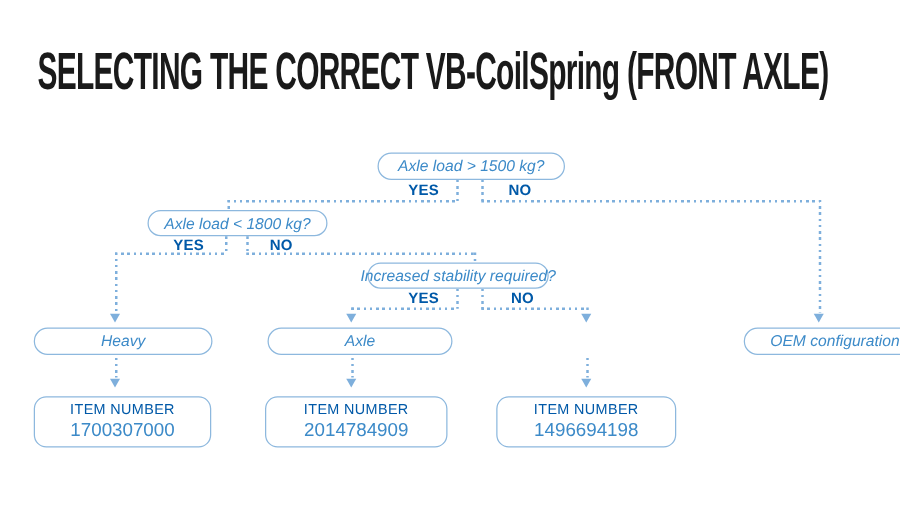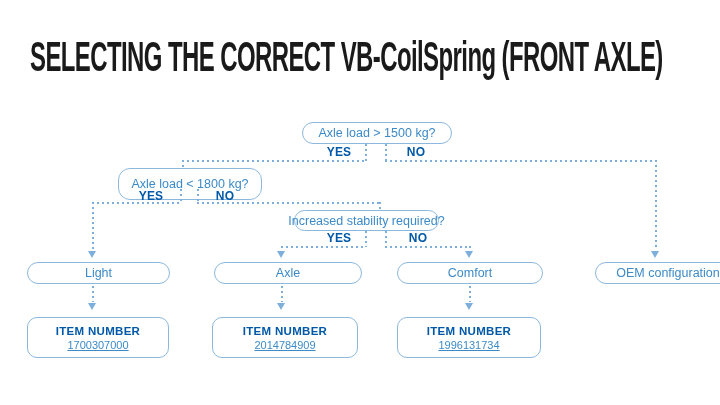--- a/index.html
+++ b/index.html
@@ -19,20 +19,21 @@
     font-size:42px;line-height:42px;font-weight:bold;color:var(--title);
     letter-spacing:-1px;white-space:nowrap;
     transform:scaleX(0.57);transform-origin:0 0;
   }
   .pill{
     position:absolute;box-sizing:border-box;
     border:1.5px solid var(--node-border-blue);border-radius:12px;
     display:flex;align-items:center;justify-content:center;
     color:var(--node-text-blue);font-size:12.5px;background:#ffffff;
     white-space:nowrap;
+    font-style:italic;
   }
   .branch-label{
     position:absolute;width:50px;text-align:center;
     color:var(--accent-dark-blue);font-weight:bold;font-size:12px;
     letter-spacing:0.2px;
   }
   .hline{
     position:absolute;height:1.5px;
     background-image:repeating-linear-gradient(90deg,var(--line-blue) 0,var(--line-blue) 2px,transparent 2px,transparent 5px);
   }
@@ -45,38 +46,38 @@
     border-left:4.5px solid transparent;border-right:4.5px solid transparent;
     border-top:7px solid var(--line-blue);
   }
   .item-box{
     position:absolute;box-sizing:border-box;
     border:1.5px solid var(--node-border-blue);border-radius:10px;
     display:flex;flex-direction:column;align-items:center;justify-content:center;
     gap:2px;background:#ffffff;
   }
   .item-label{
-    color:var(--accent-dark-blue);font-weight:bold;font-size:11.5px;letter-spacing:0.3px;
+    color:var(--accent-dark-blue);font-weight:normal;font-size:11.5px;letter-spacing:0.3px;
   }
   .item-number{
-    color:var(--node-text-blue);font-size:11px;text-decoration:underline;
+    color:var(--node-text-blue);font-size:15px;
   }
 </style>
 </head>
 <body>
 
 <div class="canvas">
 
   <h1 class="page-title">SELECTING THE CORRECT VB-CoilSpring (FRONT AXLE)</h1>
 
   <div class="pill" style="left:288px;top:122px;width:150px;height:22px;">Axle load &gt; 1500 kg?</div>
   <div class="branch-label" style="left:300px;top:145px;">YES</div>
   <div class="branch-label" style="left:377px;top:145px;">NO</div>
 
-  <div class="pill" style="left:104px;top:168px;width:144px;height:32px;">Axle load &lt; 1800 kg?</div>
+  <div class="pill" style="left:104px;top:168px;width:144px;height:21px;">Axle load &lt; 1800 kg?</div>
   <div class="branch-label" style="left:112px;top:189px;">YES</div>
   <div class="branch-label" style="left:186px;top:189px;">NO</div>
 
   <div class="pill" style="left:280px;top:210px;width:145px;height:21px;">Increased stability required?</div>
   <div class="branch-label" style="left:300px;top:231px;">YES</div>
   <div class="branch-label" style="left:379px;top:231px;">NO</div>
 
   <div class="vline" style="left:351px;top:144px;height:17px;"></div>
   <div class="vline" style="left:371px;top:144px;height:17px;"></div>
   <div class="hline" style="left:168px;top:160px;width:184px;"></div>
@@ -96,38 +97,37 @@
   <div class="hline" style="left:267px;top:246px;width:84px;"></div>
   <div class="vline" style="left:267px;top:246px;height:5px;"></div>
   <div class="hline" style="left:371px;top:246px;width:84px;"></div>
   <div class="vline" style="left:455px;top:246px;height:5px;"></div>
 
   <div class="arrow-down" style="left:74px;top:251px;"></div>
   <div class="arrow-down" style="left:263px;top:251px;"></div>
   <div class="arrow-down" style="left:451px;top:251px;"></div>
   <div class="arrow-down" style="left:637px;top:251px;"></div>
 
-  <div class="pill" style="left:13px;top:262px;width:143px;height:22px;">Light</div>
+  <div class="pill" style="left:13px;top:262px;width:143px;height:22px;">Heavy</div>
   <div class="pill" style="left:200px;top:262px;width:148px;height:22px;">Axle</div>
-  <div class="pill" style="left:383px;top:262px;width:146px;height:22px;">Comfort</div>
   <div class="pill" style="left:581px;top:262px;width:146px;height:22px;">OEM configuration</div>
 
   <div class="vline" style="left:78px;top:286px;height:16px;"></div>
   <div class="vline" style="left:267px;top:286px;height:16px;"></div>
   <div class="vline" style="left:455px;top:286px;height:16px;"></div>
   <div class="arrow-down" style="left:74px;top:303px;"></div>
   <div class="arrow-down" style="left:263px;top:303px;"></div>
   <div class="arrow-down" style="left:451px;top:303px;"></div>
 
   <div class="item-box" style="left:13px;top:317px;width:142px;height:41px;">
     <div class="item-label">ITEM NUMBER</div>
     <div class="item-number">1700307000</div>
   </div>
   <div class="item-box" style="left:198px;top:317px;width:146px;height:41px;">
     <div class="item-label">ITEM NUMBER</div>
     <div class="item-number">2014784909</div>
   </div>
   <div class="item-box" style="left:383px;top:317px;width:144px;height:41px;">
     <div class="item-label">ITEM NUMBER</div>
-    <div class="item-number">1996131734</div>
+    <div class="item-number">1496694198</div>
   </div>
 
 </div>
 
 </body></html>

